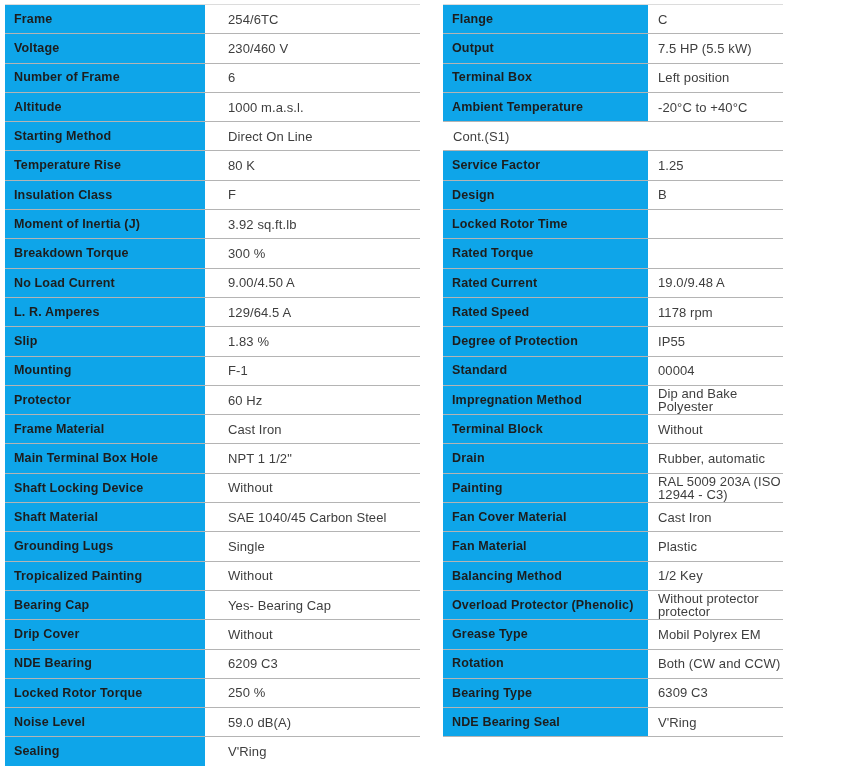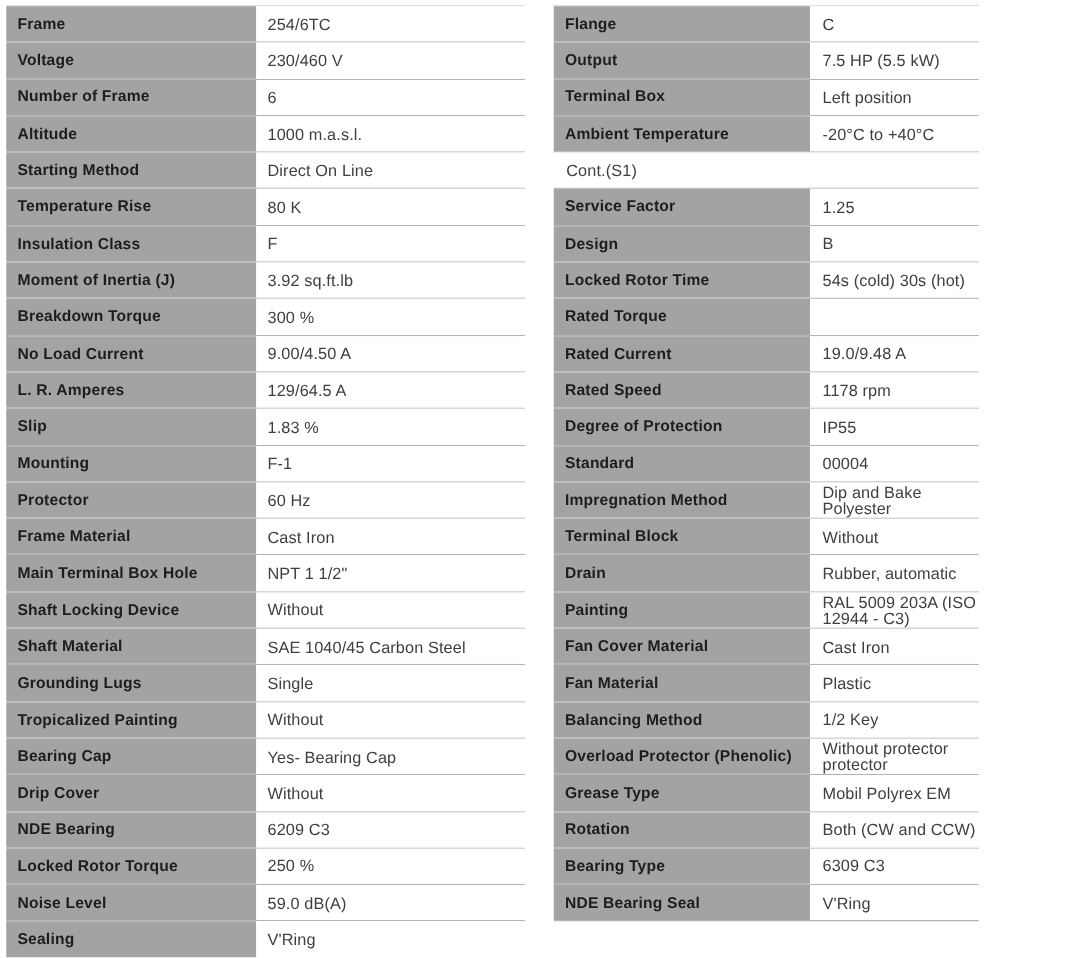--- a/index.html
+++ b/index.html
@@ -21,21 +21,21 @@
   .spec-col.left  { width: 415px; }
   .spec-col.right { width: 340px; margin-left: 23px; }
 
   .spec-row {
     display: flex;
     align-items: stretch;
     height: 29.3px;
     border-bottom: 1px solid #b4b4b4;
   }
   .label-cell {
-    background: #a3a3a3;
+    background: #0ea5e9;
     display: flex;
     align-items: center;
     padding-left: 9px;
     font-size: 12.5px;
     font-weight: bold;
     color: #1d1d1d;
     letter-spacing: 0.15px;
     line-height: 1;
   }
   .left  .label-cell { width: 200px; }
@@ -43,21 +43,21 @@
   .value-cell {
     flex: 1;
     display: flex;
     align-items: center;
     font-size: 13px;
     color: #3e3e3e;
     letter-spacing: 0.1px;
     line-height: 1;
     background: #ffffff;
   }
-  .left  .value-cell { padding-left: 9px; }
+  .left  .value-cell { padding-left: 23px; }
   .right .value-cell { padding-left: 10px; }
 </style>
 </head>
 <body>
 
 <div class="spec-wrap">
   <div class="spec-col left" id="col-left">
       <div class="spec-row">
         <div class="label-cell">Frame</div>
         <div class="value-cell">254/6TC</div>
@@ -186,21 +186,20 @@
       <div class="spec-row">
         <div class="label-cell">Service Factor</div>
         <div class="value-cell">1.25</div>
       </div>
       <div class="spec-row">
         <div class="label-cell">Design</div>
         <div class="value-cell">B</div>
       </div>
       <div class="spec-row">
         <div class="label-cell">Locked Rotor Time</div>
-        <div class="value-cell">54s (cold) 30s (hot)</div>
       </div>
       <div class="spec-row">
         <div class="label-cell">Rated Torque</div>
       </div>
       <div class="spec-row">
         <div class="label-cell">Rated Current</div>
         <div class="value-cell">19.0/9.48 A</div>
       </div>
       <div class="spec-row">
         <div class="label-cell">Rated Speed</div>

